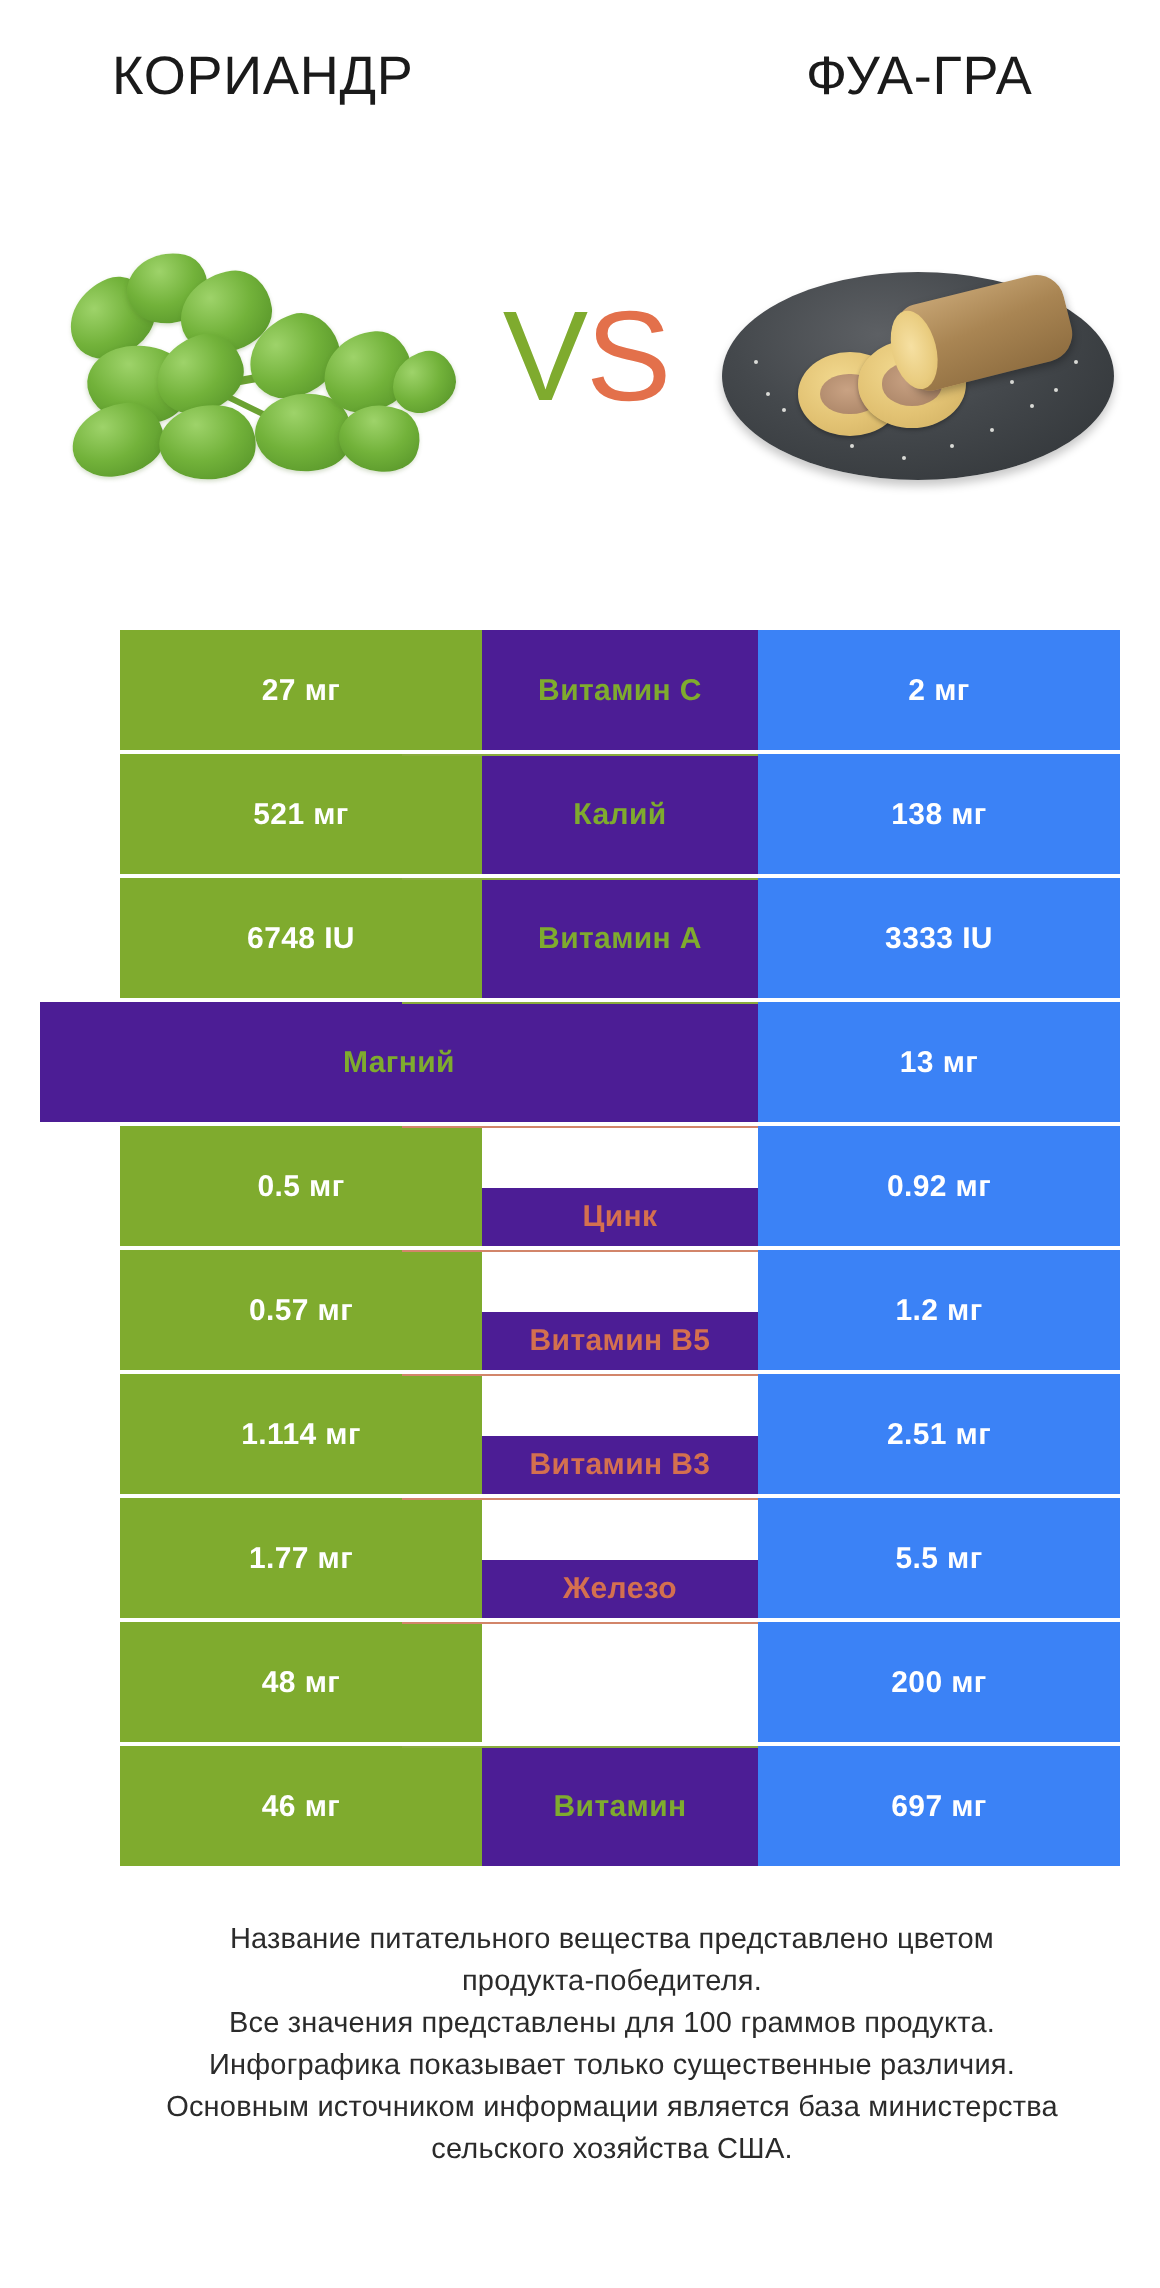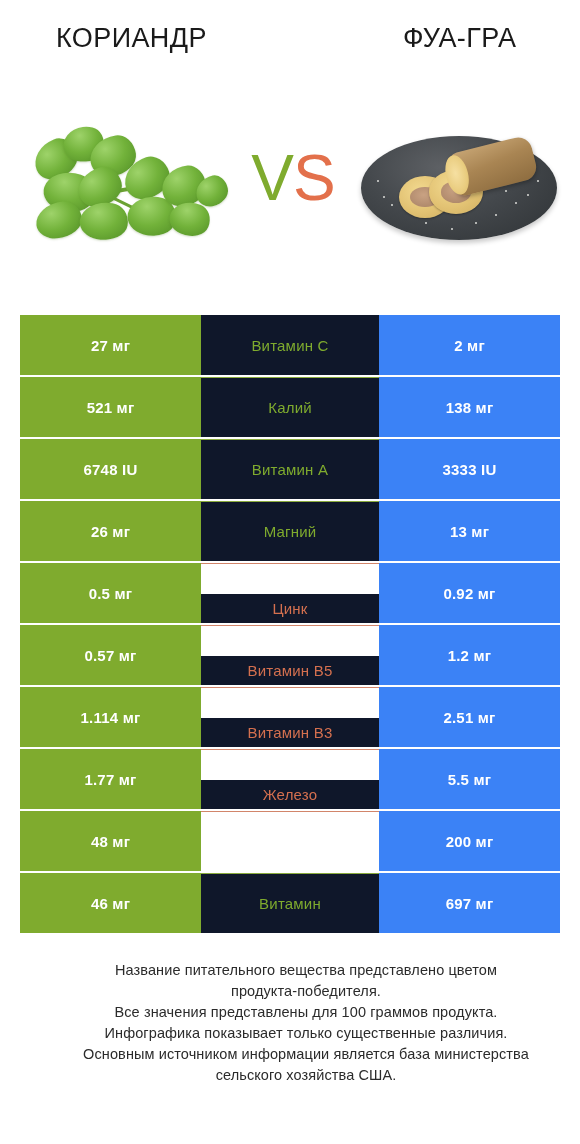--- a/index.html
+++ b/index.html
@@ -159,28 +159,29 @@
     justify-content: center;
     font-size: 15px;
     font-weight: 700;
     white-space: nowrap;
     box-sizing: border-box;
   }
   .cell.value {
     width: 181px;
     color: #ffffff;
     letter-spacing: 0.2px;
+    margin-left: 40px;
   }
   .cell.value.left  { background: #7FAB2E; }
   .cell.value.right { background: #3b82f6; margin-left: auto; }
   .cell.label {
     flex: 1;
-    background: #0f172a;
+    background: #4c1d95;
     font-size: 15px;
-    font-weight: 400;
+    font-weight: 700;
     letter-spacing: 0.2px;
   }
   .cell.label.win-left  { color: #7FAB2E; }
   .cell.label.win-right { color: #D4704F; margin-top: 31px; }
 
   .divider {
     position: absolute;
     left: 181px;
     right: 181px;
     top: 0;
@@ -295,21 +296,20 @@
     <div class="row-gap"></div>
     <div class="row">
       <div class="divider green"></div>
       <div class="cell value left">6748 IU</div>
       <div class="cell label win-left">Витамин А</div>
       <div class="cell value right">3333 IU</div>
     </div>
     <div class="row-gap"></div>
     <div class="row">
       <div class="divider green"></div>
-      <div class="cell value left">26 мг</div>
       <div class="cell label win-left">Магний</div>
       <div class="cell value right">13 мг</div>
     </div>
     <div class="row-gap"></div>
     <div class="row">
       <div class="divider orange"></div>
       <div class="cell value left">0.5 мг</div>
       <div class="cell label win-right">Цинк</div>
       <div class="cell value right">0.92 мг</div>
     </div>

